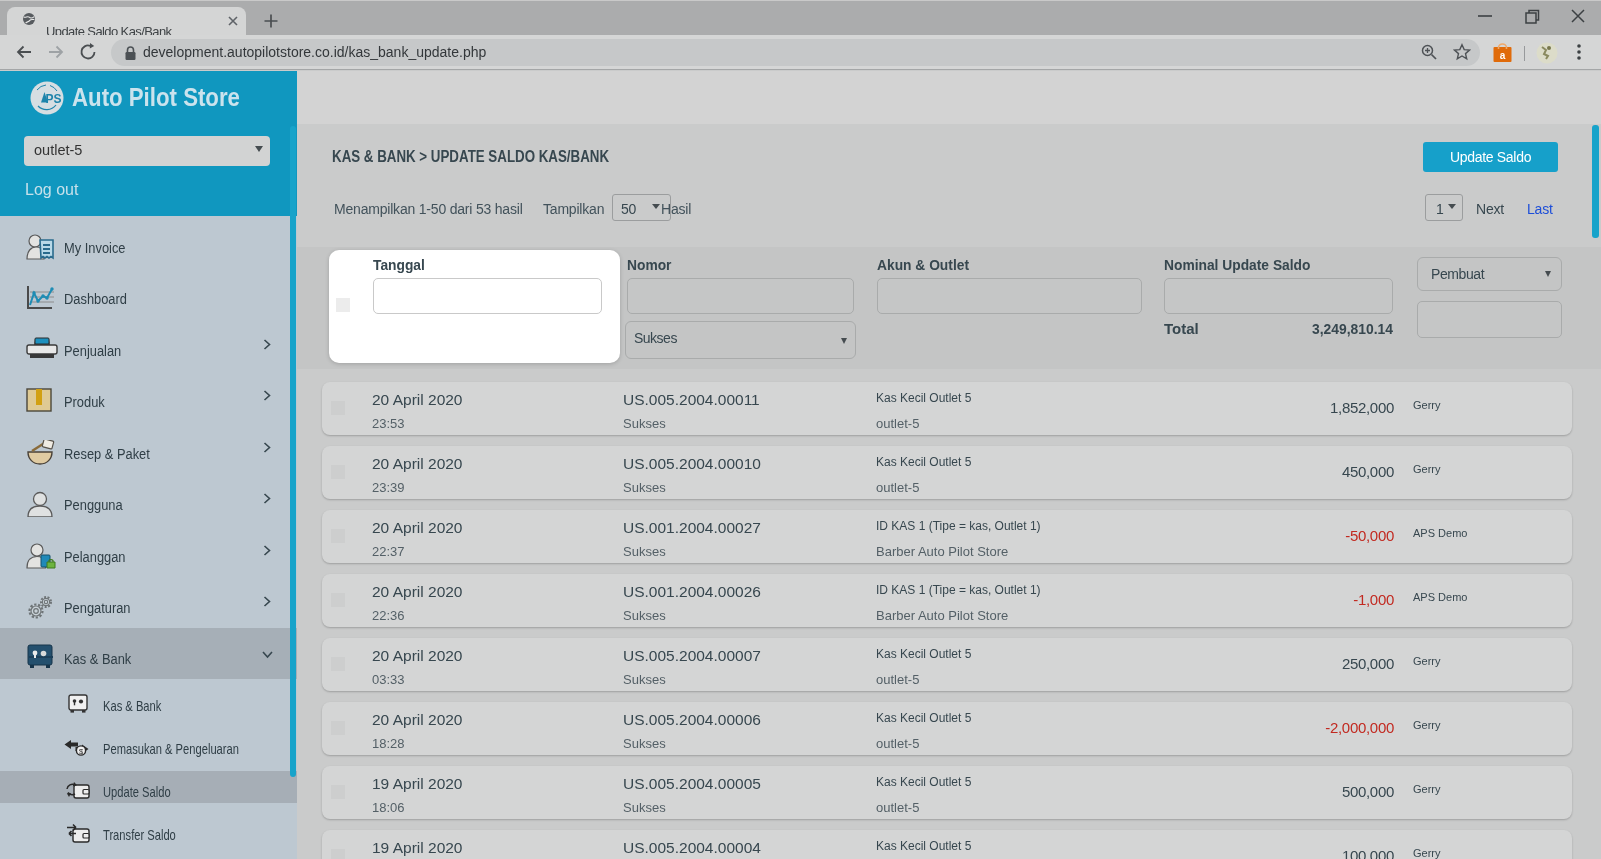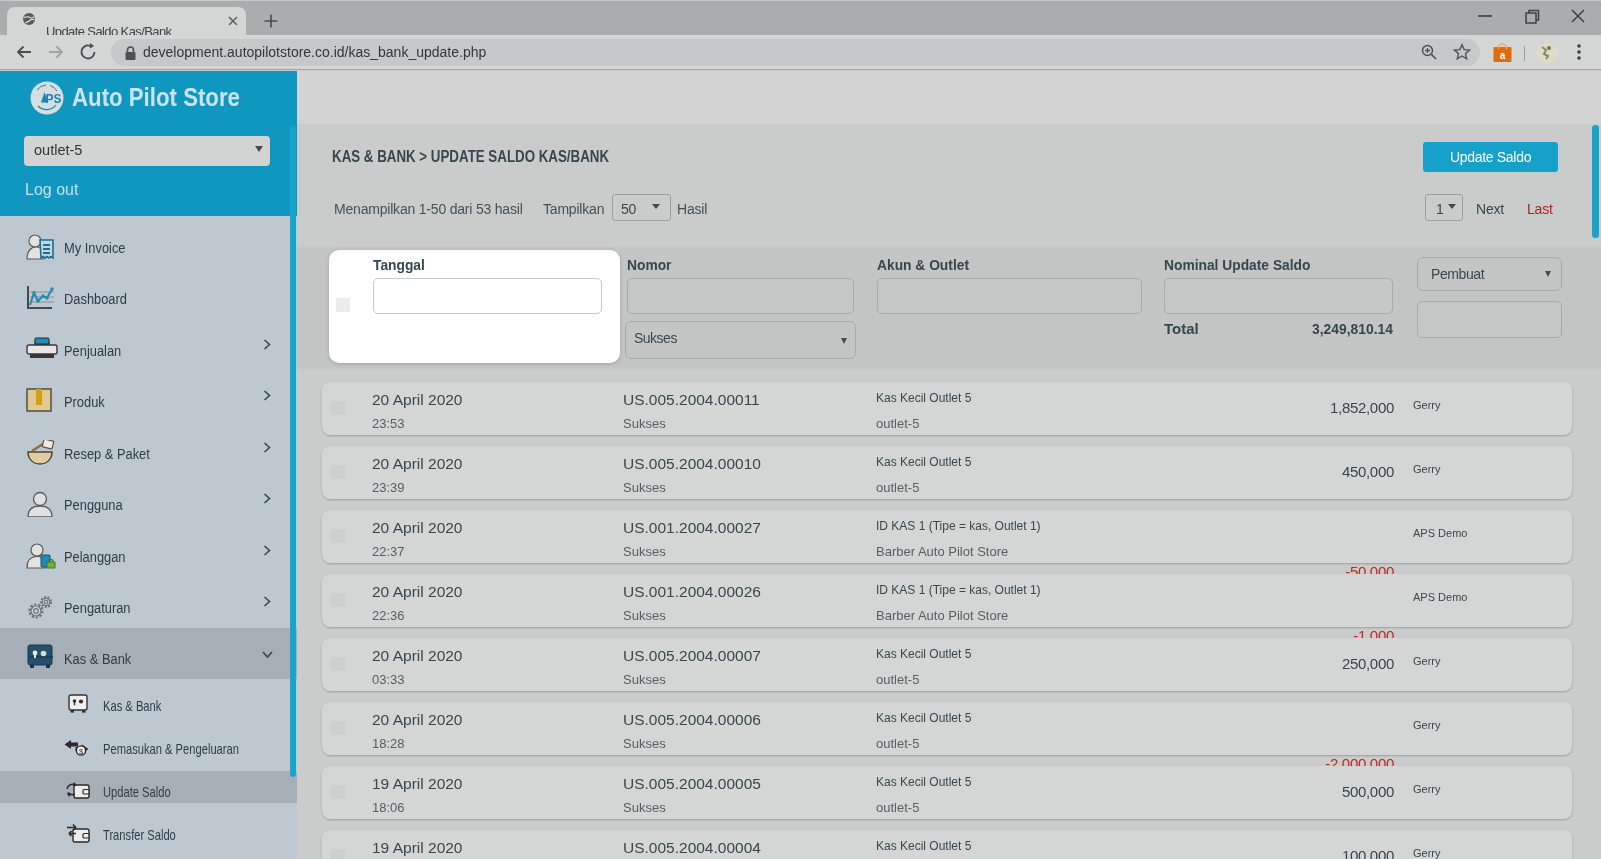--- a/index.html
+++ b/index.html
@@ -41,21 +41,21 @@
 
   
   .row { position:absolute; left:322px; width:1250px; height:53px; background:#D4D5D5; border-radius:8px; box-shadow:0 1px 2px rgba(0,0,0,0.22);text-decoration:underline; }
   .c1 { position:absolute; left:50px; top:9px; font-size:15.5px; color:#37474F; }
   .c1b { position:absolute; left:50px; top:34px; font-size:13px; color:#546067; }
   .c2 { position:absolute; left:301px; top:9px; font-size:15.5px; color:#37474F; }
   .c2b { position:absolute; left:301px; top:34px; font-size:13px; color:#546067; }
   .c3 { position:absolute; left:554px; top:9px; font-size:12px; color:#37474F; }
   .c3b { position:absolute; left:554px; top:34px; font-size:13px; color:#546067; }
   .c4 { position:absolute; left:872px; top:17px; width:200px; text-align:right; font-size:15px; letter-spacing:-0.3px; color:#37474F; }
-  .c4.neg { color:#C22A21;margin-top:36px; }
+  .c4.neg { color:#C22A21; }
   .c5 { position:absolute; left:1091px; top:17px; font-size:11px; color:#37474F; }
   .rcheck { position:absolute; left:9px; top:19px; width:14px; height:14px; background:#CDCECE; }
 </style>
 </head>
 <body>
 
 <div class="abs" id="titlebar"></div>
 <div class="abs" id="tab"></div>
 <svg class="abs" style="left:23px;top:13px" width="12" height="12" viewBox="0 0 12 12">
   <circle cx="6" cy="6" r="6" fill="#575B5F"></circle>
@@ -270,26 +270,26 @@
 <div class="abs" id="sscroll"></div>
 
 <div class="abs" id="heading">KAS &amp; BANK &gt; UPDATE SALDO KAS/BANK</div>
 <div class="abs" id="updbtn">Update Saldo</div>
 
 <div class="abs ptext" style="left:334px">Menampilkan 1-50 dari 53 hasil</div>
 <div class="abs ptext" style="left:543px">Tampilkan</div>
 <div class="abs selbox" style="left:612px;top:194px;width:59px;height:27px"></div>
 <div class="abs ptext" style="left:621px;color:#37474F">50</div>
 <div class="abs caret" style="left:652px;top:204px;border-top-width:5px;border-left-width:4px;border-right-width:4px"></div>
-<div class="abs ptext" style="left:677px">Hasil</div>
+<div class="abs ptext" style="left:661px">Hasil</div>
 <div class="abs selbox" style="left:1425px;top:194px;width:38px;height:27px"></div>
 <div class="abs ptext" style="left:1436px;color:#37474F">1</div>
 <div class="abs caret" style="left:1448px;top:204px;border-top-width:5px;border-left-width:4px;border-right-width:4px"></div>
 <div class="abs ptext" style="left:1476px;color:#37474F">Next</div>
-<div class="abs ptext" style="left:1527px;color:#b91c1c">Last</div>
+<div class="abs ptext" style="left:1527px;color:#1d4ed8">Last</div>
 
 <div class="abs" id="whitepanel"></div>
 <div class="abs checkbox" style="left:336px;top:298px;background:#ECECEC"></div>
 <div class="abs flabel" style="left:373px">Tanggal</div>
 <div class="abs finput" style="left:373px;width:229px;background:#FFF;border-color:#C9C9C9"></div>
 <div class="abs flabel" style="left:627px">Nomor</div>
 <div class="abs finput" style="left:627px;width:227px"></div>
 <div class="abs selbox" style="left:625px;top:321px;width:231px;height:38px;border-color:#A9ABAB;border-radius:6px"></div>
 <div class="abs" style="left:634px;top:330px;font-size:14px;letter-spacing:-0.5px;color:#37474F">Sukses</div>
 <div class="abs caret" style="left:841px;top:338px;border-left-width:3.5px;border-right-width:3.5px"></div>

